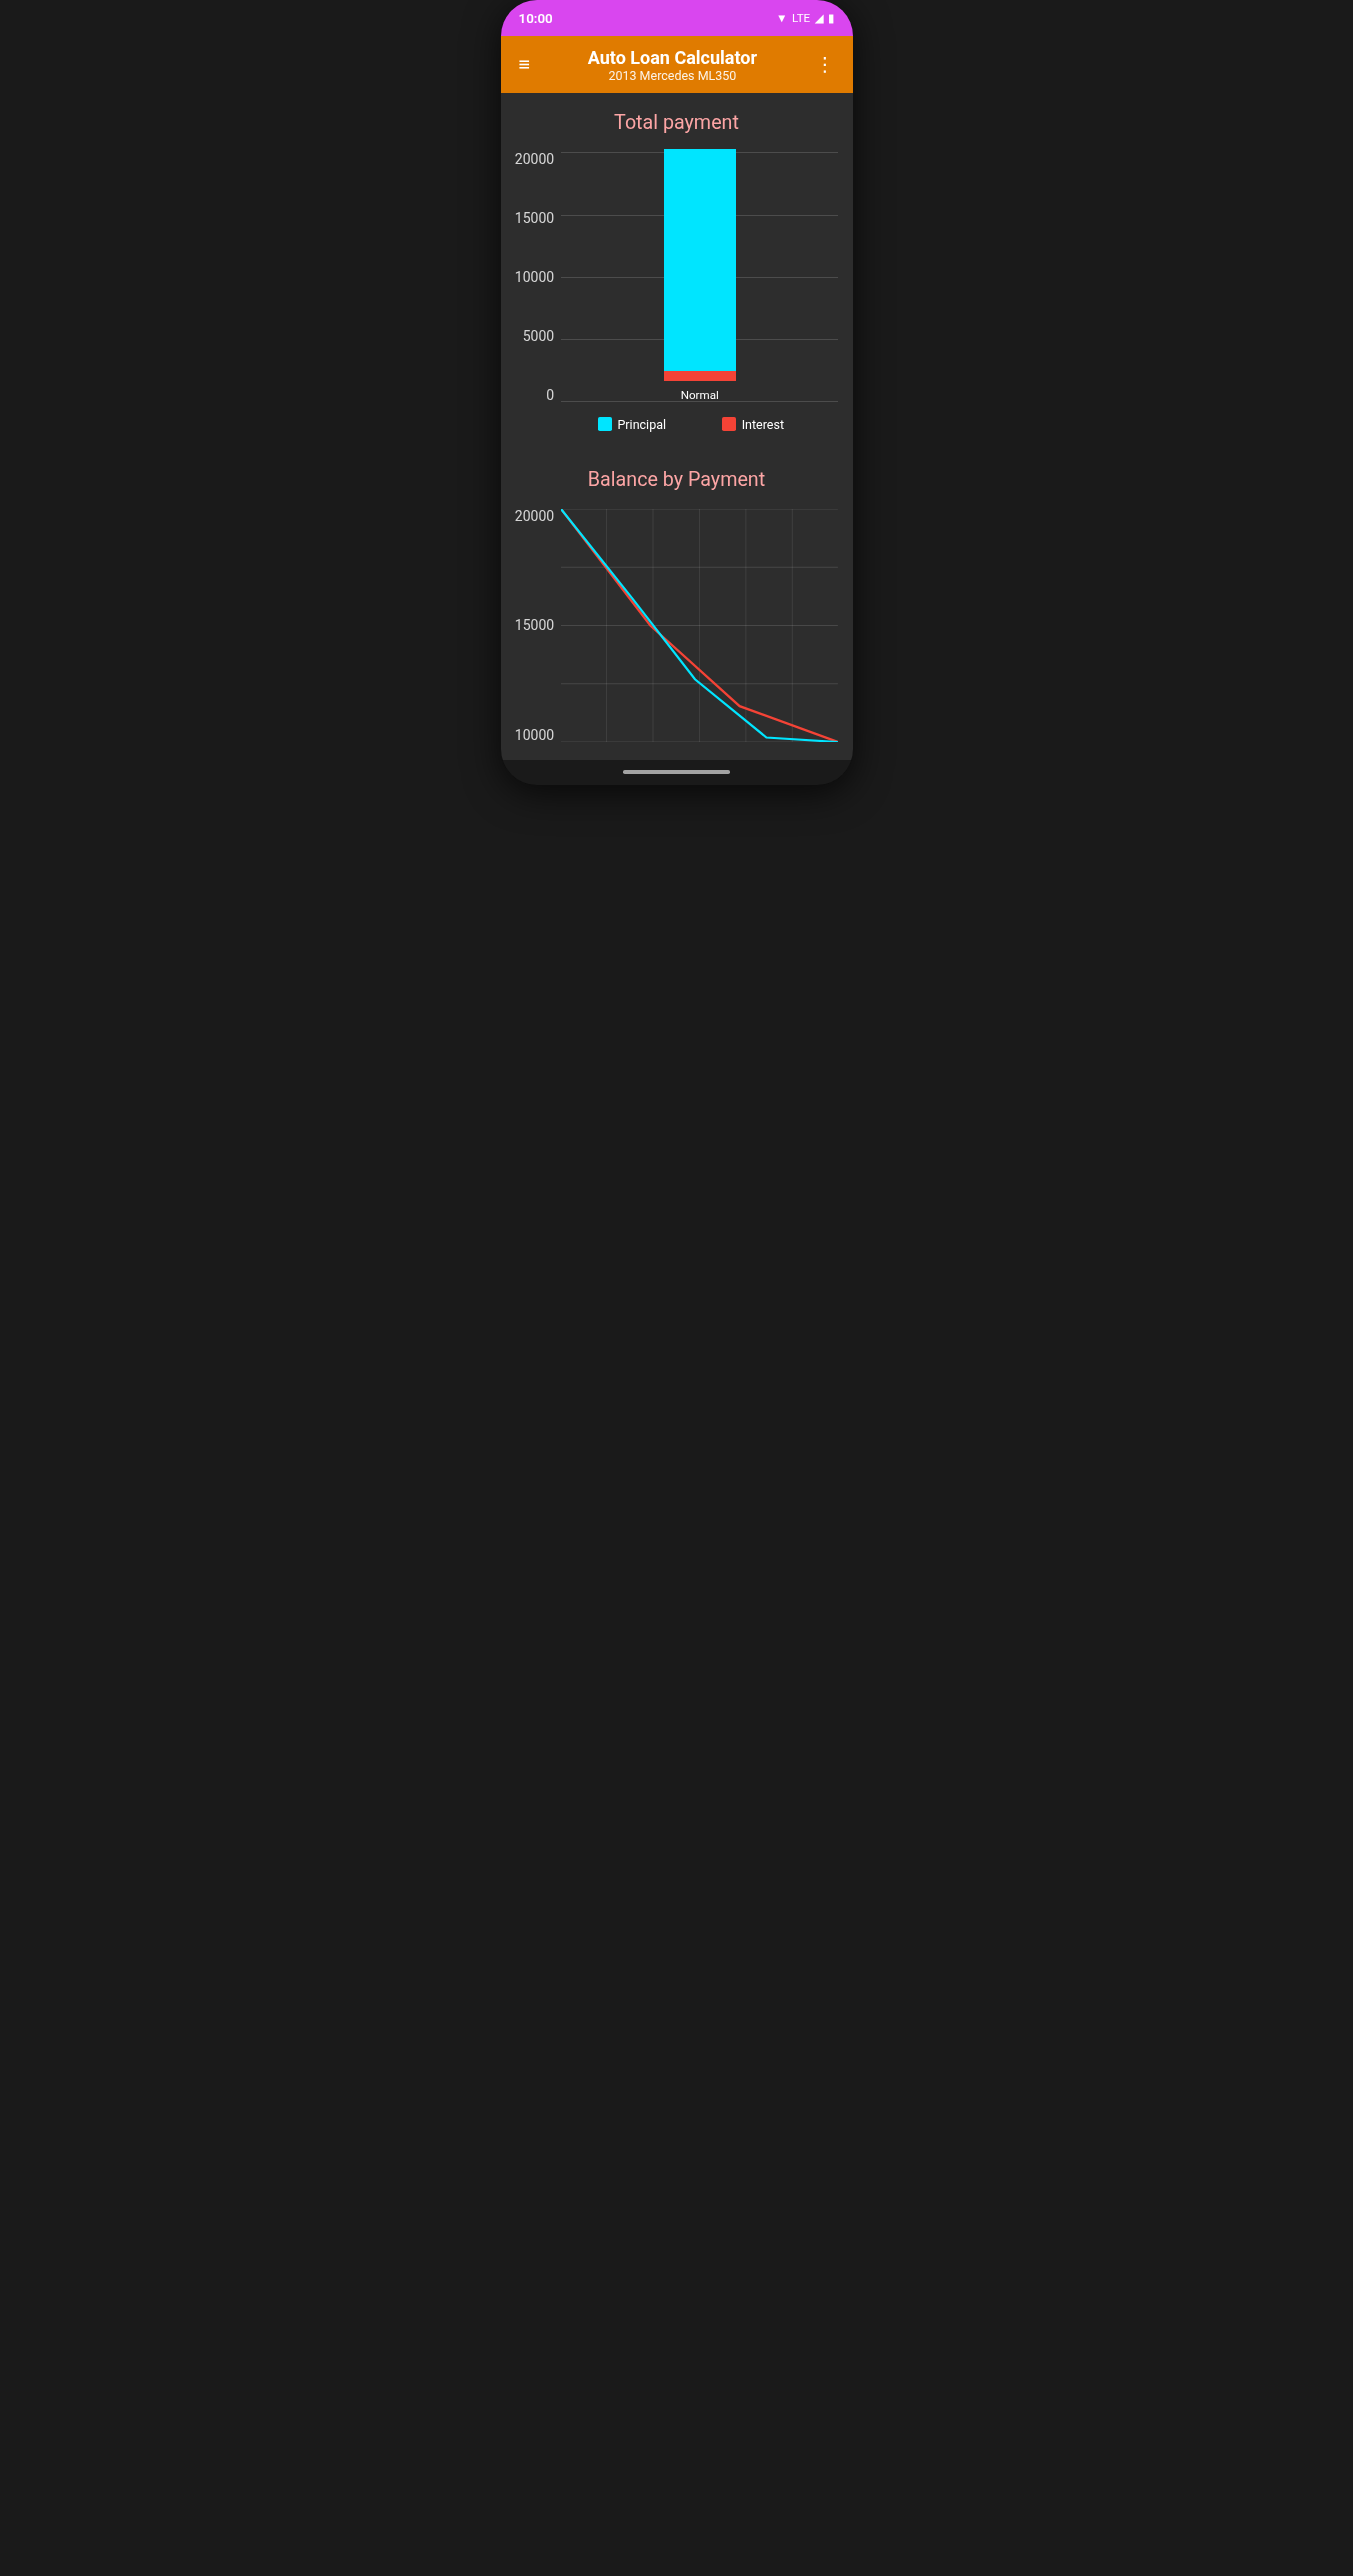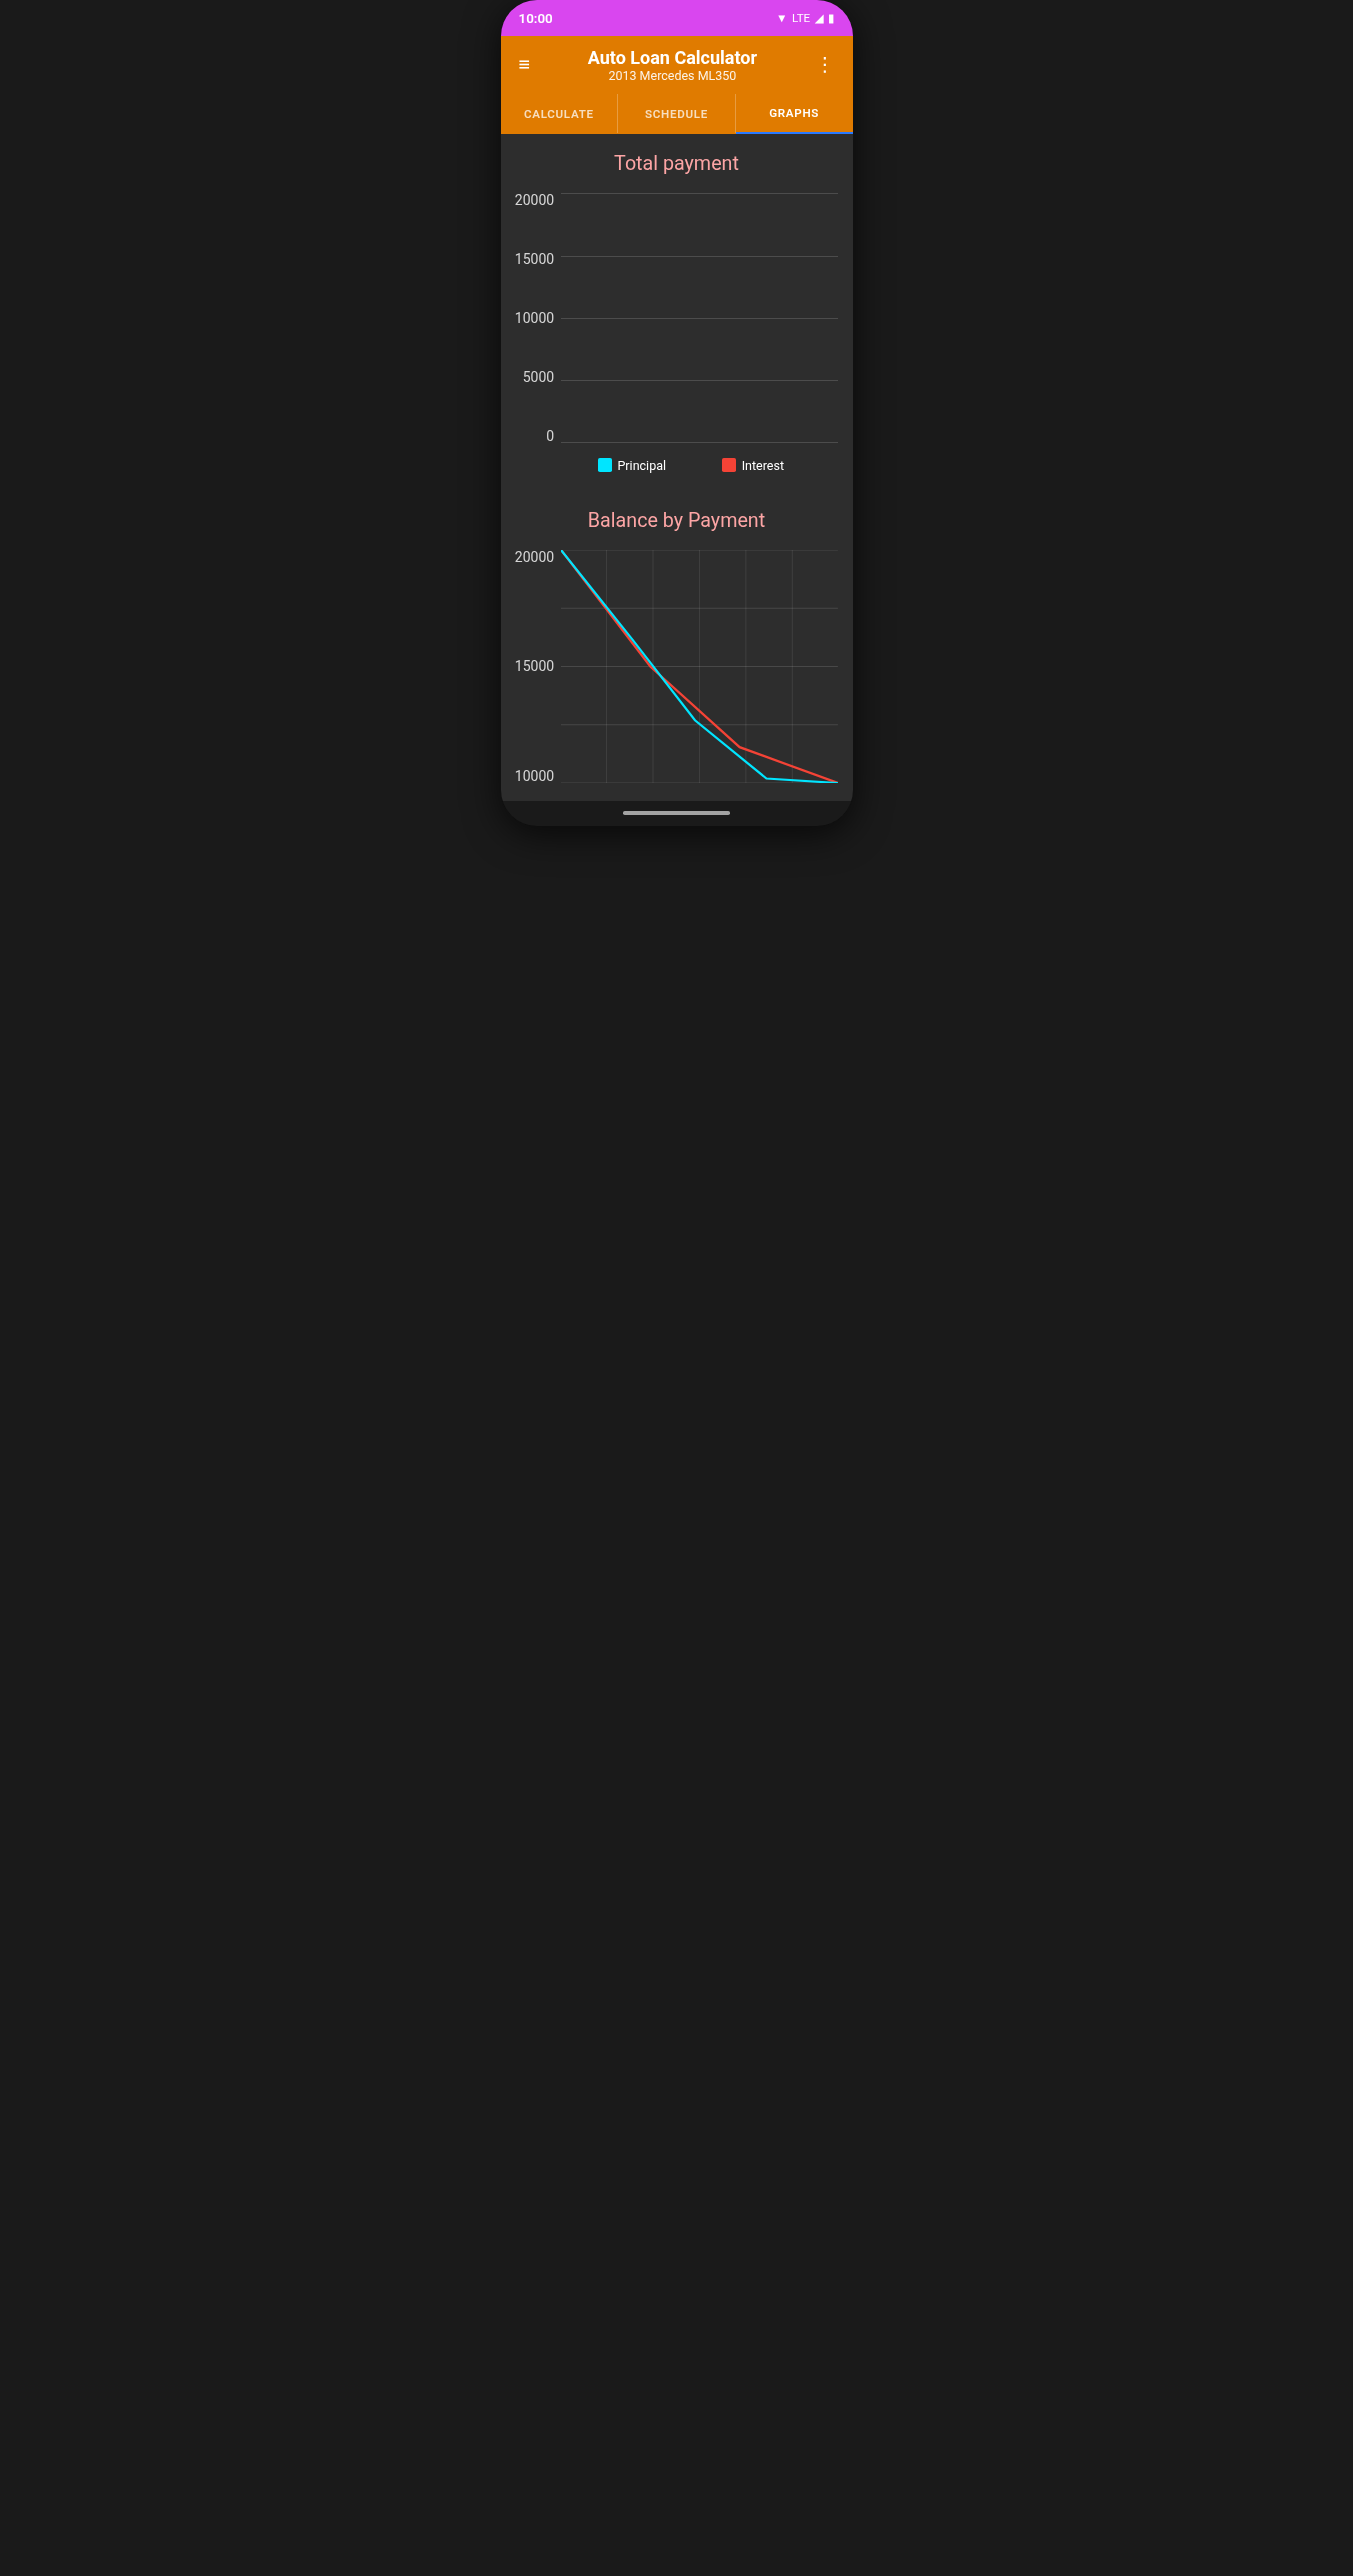--- a/index.html
+++ b/index.html
@@ -288,25 +288,20 @@
 
   <div class="app-bar">
     <span class="menu-icon">≡</span>
     <div class="app-bar-center">
       <div class="app-bar-title">Auto Loan Calculator</div>
       <div class="app-bar-subtitle">2013 Mercedes ML350</div>
     </div>
     <span class="more-icon">⋮</span>
   </div>
 
-  <div class="tabs-bar">
-    <div class="tab">CALCULATE</div>
-    <div class="tab">SCHEDULE</div>
-    <div class="tab active">GRAPHS</div>
-  </div>
 
   <div class="content">
 
     <div class="chart-section">
       <div class="chart-title">Total payment</div>
 
       <div class="bar-chart-container">
 
         <div class="bar-chart-y-axis">
           <span class="y-label">20000</span>
@@ -321,20 +316,28 @@
           <div class="grid-lines">
             <div class="grid-line"></div>
             <div class="grid-line"></div>
             <div class="grid-line"></div>
             <div class="grid-line"></div>
             <div class="grid-line"></div>
           </div>
 
           <div class="bars-area">
 
+            <div class="bar-group">
+              <div class="bar-stack">
+
+                <div class="bar-segment-interest" style="height: 10.7px;"></div>
+                <div class="bar-segment-principal" style="height: 222px;"></div>
+              </div>
+              <div class="bar-label">Normal</div>
+            </div>
 
 
           </div>
         </div>
       </div>
 
       <div class="legend">
         <div class="legend-item">
           <div class="legend-color" style="background: #00e5ff;"></div>
           <span class="legend-label">Principal</span>

